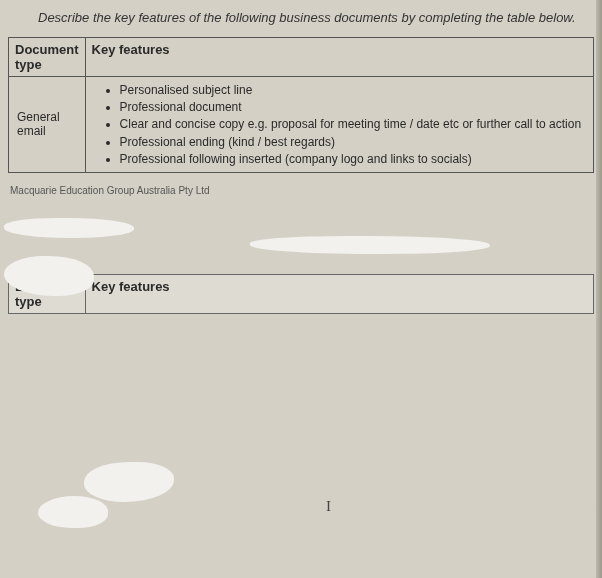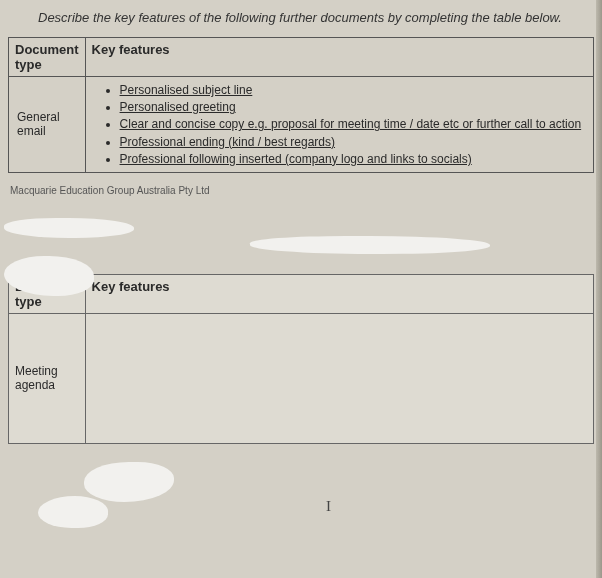--- a/index.html
+++ b/index.html
@@ -29,21 +29,21 @@
     td, th {
       border: 1.5px solid #555;
       padding: 4px 6px;
       vertical-align: top;
       text-align: left;
       font-weight: normal;
     }
     .col-doctype { width: 68px; }
     .header-cell { font-weight: bold; font-size: 13px; }
     ul { list-style: disc; padding-left: 28px; }
-    li { margin: 1px 0; line-height: 1.35; text-decoration: underline; }
+    li { margin: 1px 0; line-height: 1.35; }
     .footer-text {
       font-size: 10px;
       color: #555;
       margin-top: 12px;
       margin-left: 2px;
     }
     .second-table-wrap {
       margin-top: 78px;
       background: #dedbd2;
       padding: 0;
@@ -78,56 +78,52 @@
       right: 0;
       top: 0;
       width: 6px;
       height: 578px;
       background: linear-gradient(to right, #bdb9ad, #9b978b);
     }
   </style>
 </head>
 <body>
 
-<div class="instruction">Describe the key features of the following further documents by completing the table below.</div>
+<div class="instruction">Describe the key features of the following business documents by completing the table below.</div>
 
 <table>
   <tbody>
       <tr>
     <td class="col-doctype header-cell">Document type</td>
     <td class="header-cell">Key features</td>
   </tr>
   <tr>
     <td class="col-doctype" style="vertical-align: middle; padding-left: 8px;">General email</td>
     <td>
       <ul>
         <li>Personalised subject line</li>
-        <li>Personalised greeting</li>
+        <li>Professional document</li>
         <li>Clear and concise copy e.g. proposal for meeting time / date etc or further call to action</li>
         <li>Professional ending (kind / best regards)</li>
         <li>Professional following inserted (company logo and links to socials)</li>
       </ul>
     </td>
   </tr>
 </tbody>
   </table>
 
 <div class="footer-text">Macquarie Education Group Australia Pty Ltd</div>
 
 <div class="second-table-wrap">
   <table class="second-table">
     <tbody>
         <tr>
       <td class="col-doctype header-cell">Document type</td>
       <td class="header-cell">Key features</td>
     </tr>
-    <tr class="row-meet">
-      <td class="col-doctype" style="vertical-align: middle;">Meeting agenda</td>
-      <td></td>
-    </tr>
   </tbody>
     </table>
 </div>
 
 <div class="whiteout wo1"></div>
 <div class="whiteout wo2"></div>
 <div class="whiteout wo3"></div>
 <div class="whiteout wo4"></div>
 <div class="whiteout wo5"></div>
 

